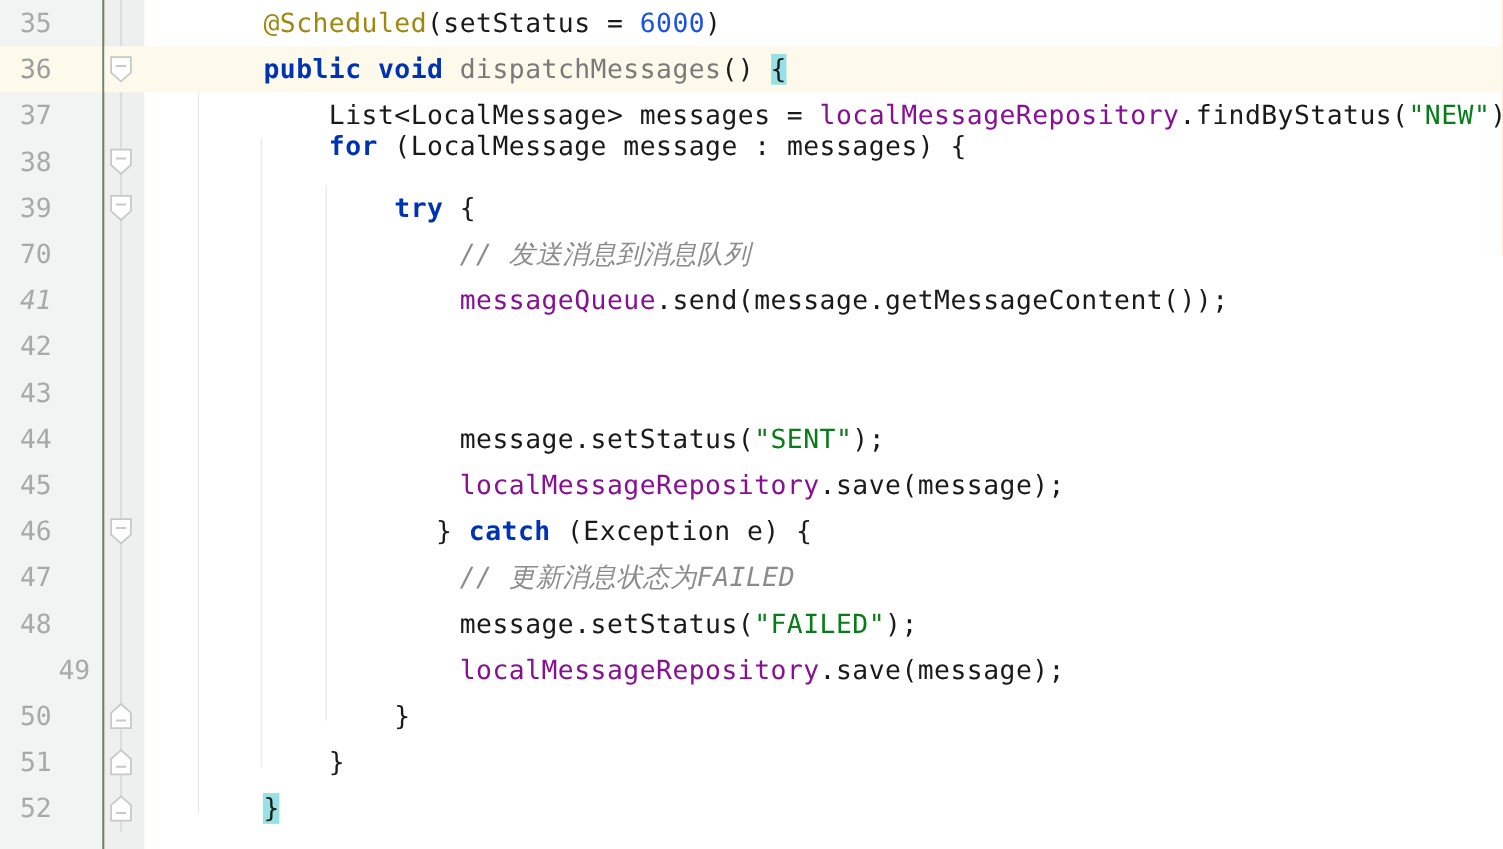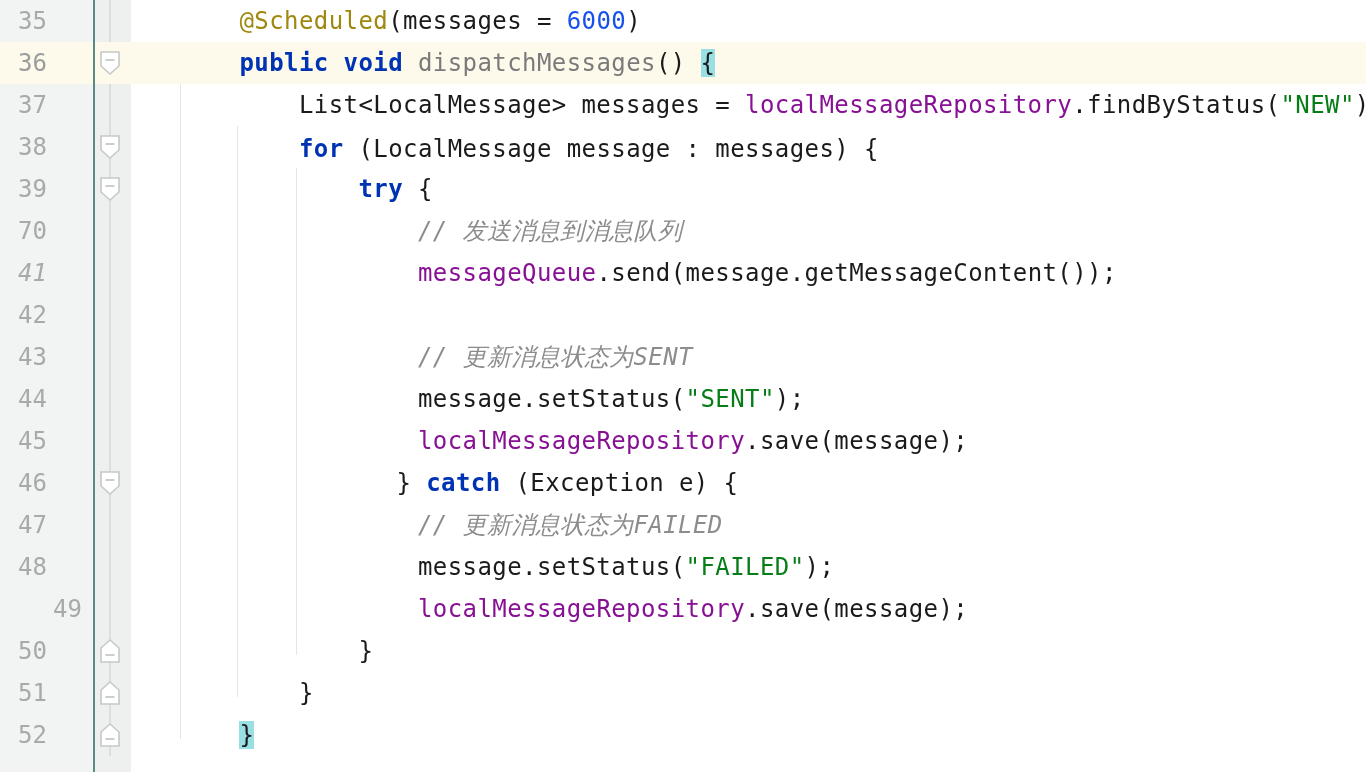--- a/index.html
+++ b/index.html
@@ -201,29 +201,29 @@
             <path d="M11 2 L20 10 V24 H2 V10 Z" fill="#ffffff" stroke="#c6c9c8" stroke-width="1.6"></path>
             <line x1="6.5" y1="17" x2="15.5" y2="17" stroke="#c6c9c8" stroke-width="1.8"></line>
           </svg>
         </div>
       </div>
     </div>
   <div class="code" id="codearea">
       <div class="indent-guide" style="left: 165px; top: 168px; height: 487px;"></div>
       <div class="indent-guide" style="left: 106px; top: 126px; height: 571px;"></div>
       <div class="indent-guide" style="left: 49px; top: 42px; height: 697px;"></div>
-      <div class="code-row" style="top: 0px;"><div class="code-text" style="letter-spacing: 0.421px;"><span class="t-default">    </span><span class="t-annotation">@Scheduled</span><span class="t-default">(messages = </span><span class="t-number">6000</span><span class="t-default">)</span></div></div>
+      <div class="code-row" style="top: 0px;"><div class="code-text" style="letter-spacing: 0.421px;"><span class="t-default">    </span><span class="t-annotation">@Scheduled</span><span class="t-default">(setStatus = </span><span class="t-number">6000</span><span class="t-default">)</span></div></div>
       <div class="code-row current" style="top: 42px;"><div class="code-text" style="letter-spacing: 0.421px;"><span class="t-default">    </span><span class="t-keyword">public</span><span class="t-default"> </span><span class="t-keyword">void</span><span class="t-default"> </span><span class="t-method-decl">dispatchMessages</span><span class="t-default">() </span><span class="t-brace-match">{</span></div></div>
       <div class="code-row" style="top: 84px;"><div class="code-text" style="letter-spacing: 0.421px;"><span class="t-default">        List&lt;LocalMessage&gt; messages = </span><span class="t-field">localMessageRepository</span><span class="t-default">.findByStatus(</span><span class="t-string">"NEW"</span><span class="t-default">);</span></div></div>
-      <div class="code-row" style="top: 128px;"><div class="code-text" style="letter-spacing: 0.421px;"><span class="t-default">        </span><span class="t-keyword">for</span><span class="t-default"> (LocalMessage message : messages) {</span></div></div>
+      <div class="code-row" style="top: 112px;"><div class="code-text" style="letter-spacing: 0.421px;"><span class="t-default">        </span><span class="t-keyword">for</span><span class="t-default"> (LocalMessage message : messages) {</span></div></div>
       <div class="code-row" style="top: 168px;"><div class="code-text" style="letter-spacing: 0.421px;"><span class="t-default">            </span><span class="t-keyword">try</span><span class="t-default"> {</span></div></div>
       <div class="code-row" style="top: 210px;"><div class="code-text" style="letter-spacing: 0.421px;"><span class="t-default">                </span><span class="t-comment">// 发送消息到消息队列</span></div></div>
       <div class="code-row" style="top: 252px;"><div class="code-text" style="letter-spacing: 0.421px;"><span class="t-default">                </span><span class="t-field">messageQueue</span><span class="t-default">.send(message.getMessageContent());</span></div></div>
       <div class="code-row" style="top: 294px;"><div class="code-text" style="letter-spacing: 0.421px;"></div></div>
-      <div class="code-row" style="top: 336px;"><div class="code-text" style="letter-spacing: 0.421px;"><span class="t-default">                </span><span class="t-comment">// 更新消息状态为SENT</span></div></div>
+      <div class="code-row" style="top: 336px;"><div class="code-text" style="letter-spacing: 0.421px;"><span class="t-default">                </span></div></div>
       <div class="code-row" style="top: 378px;"><div class="code-text" style="letter-spacing: 0.421px;"><span class="t-default">                message.setStatus(</span><span class="t-string">"SENT"</span><span class="t-default">);</span></div></div>
       <div class="code-row" style="top: 420px;"><div class="code-text" style="letter-spacing: 0.421px;"><span class="t-default">                </span><span class="t-field">localMessageRepository</span><span class="t-default">.save(message);</span></div></div>
       <div class="code-row" style="top: 462px;"><div class="code-text" style="letter-spacing: 0.421px; padding-left: 38px;"><span class="t-default">            } </span><span class="t-keyword">catch</span><span class="t-default"> (Exception e) {</span></div></div>
       <div class="code-row" style="top: 504px;"><div class="code-text" style="letter-spacing: 0.421px;"><span class="t-default">                </span><span class="t-comment">// 更新消息状态为FAILED</span></div></div>
       <div class="code-row" style="top: 546px;"><div class="code-text" style="letter-spacing: 0.421px;"><span class="t-default">                message.setStatus(</span><span class="t-string">"FAILED"</span><span class="t-default">);</span></div></div>
       <div class="code-row" style="top: 588px;"><div class="code-text" style="letter-spacing: 0.421px;"><span class="t-default">                </span><span class="t-field">localMessageRepository</span><span class="t-default">.save(message);</span></div></div>
       <div class="code-row" style="top: 630px;"><div class="code-text" style="letter-spacing: 0.421px;"><span class="t-default">            }</span></div></div>
       <div class="code-row" style="top: 672px;"><div class="code-text" style="letter-spacing: 0.421px;"><span class="t-default">        }</span></div></div>
       <div class="code-row" style="top: 714px;"><div class="code-text" style="letter-spacing: 0.421px;"><span class="t-default">    </span><span class="t-brace-match">}</span></div></div>
     </div>

